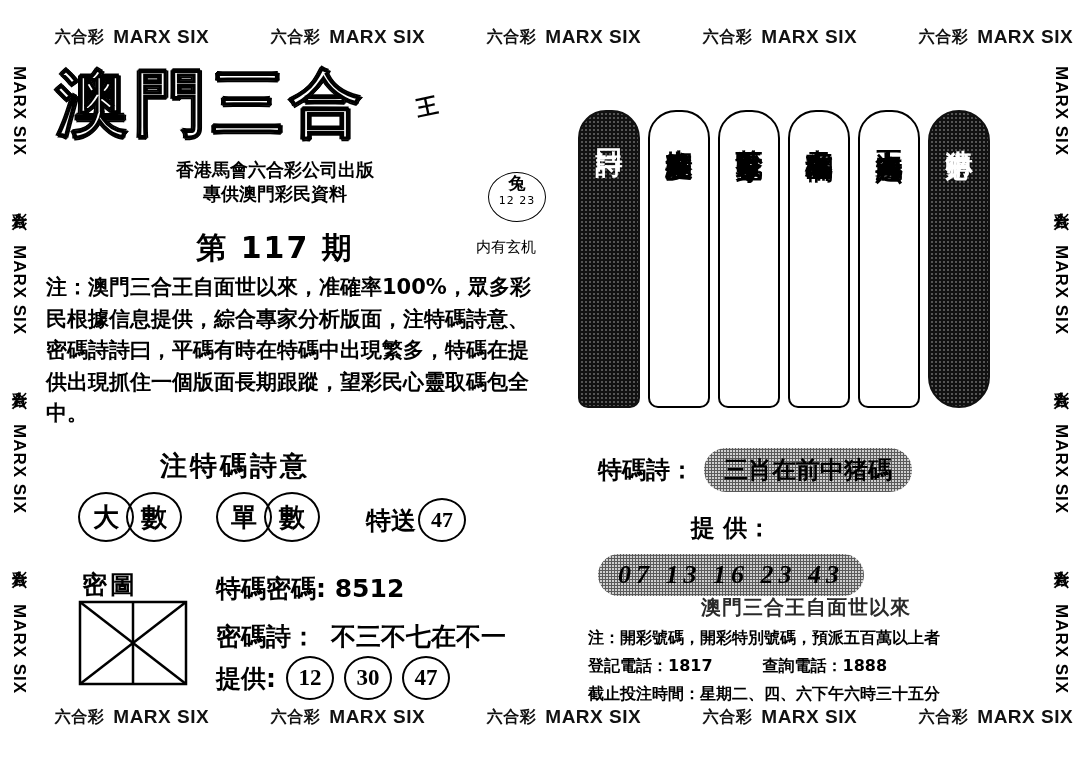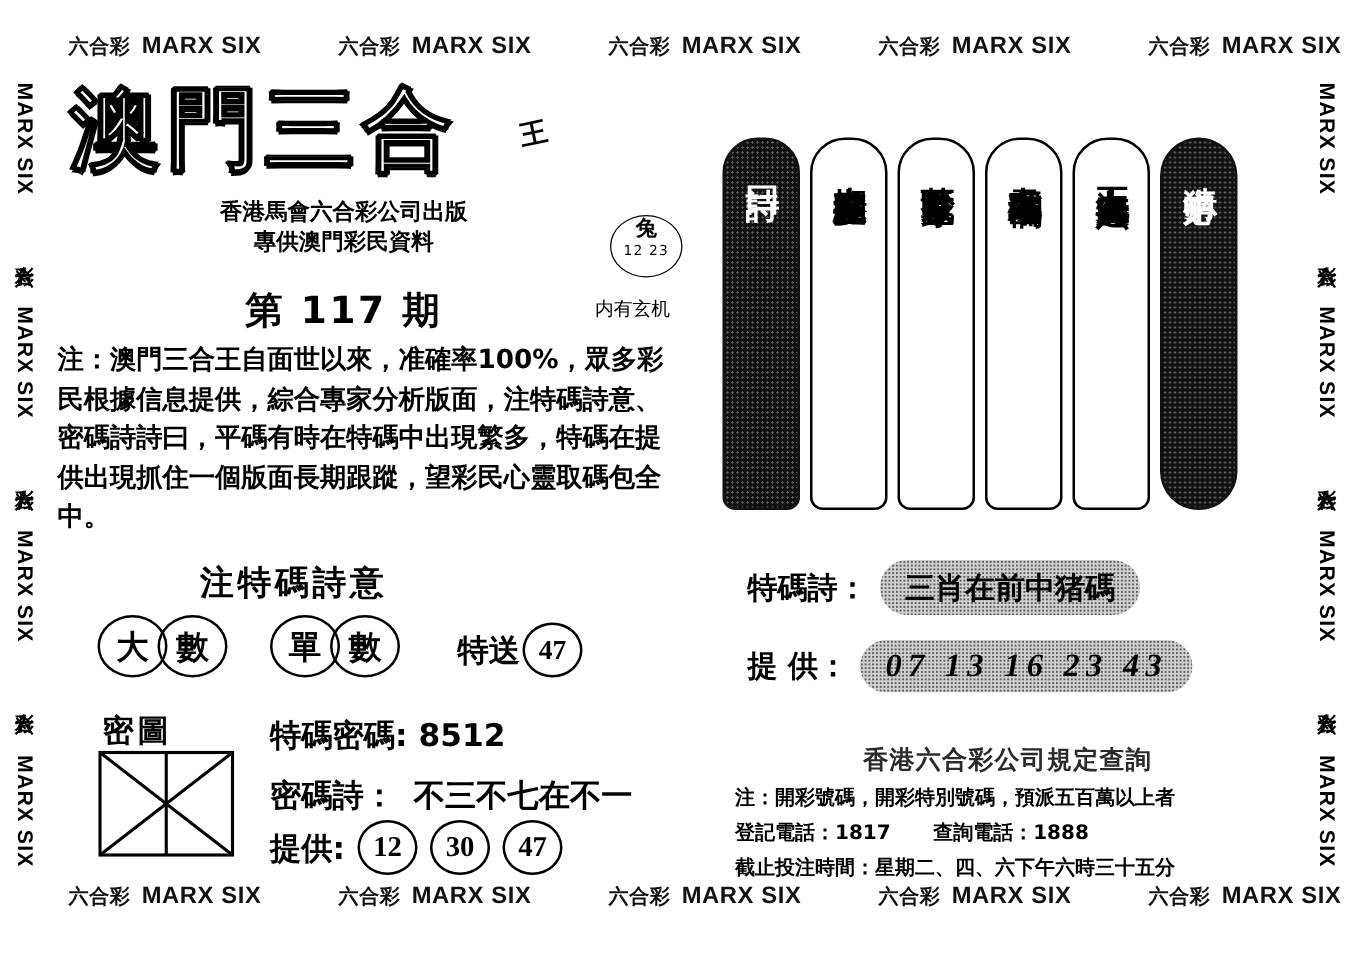--- a/index.html
+++ b/index.html
@@ -149,36 +149,36 @@
   .shade{
     background:#cfcfcf;
     background-image:radial-gradient(#5a5a5a 1.1px,transparent 1.1px);
     background-size:3px 3px;
     border-radius:26px;
     padding:6px 20px;
     display:inline-block;
   }
   .gong-row{
     position:absolute;left:598px;top:512px;display:flex;align-items:center;gap:10px;
-    font-family:"DejaVu Sans",sans-serif;font-size:24px;font-weight:bold;
+    font-family:"DejaVu Sans",sans-serif;font-size:24px;font-weight:bold;flex-direction:column;
   }
   .gong-row .nums{
     font-family:"Liberation Serif",serif;font-size:26px;letter-spacing:5px;font-style:italic;
   }
 
   .foot-head{
     position:absolute;left:596px;top:594px;width:420px;text-align:center;
     font-family:"DejaVu Sans",sans-serif;font-size:20px;font-weight:bold;
     color:#2a2a2a;letter-spacing:1px;
   }
   .foot-lines{
     position:absolute;left:588px;top:624px;width:476px;
     font-family:"DejaVu Sans",sans-serif;font-size:16px;font-weight:bold;line-height:1.75;
   }
-  .foot-lines .spread{display:flex;justify-content:flex-start;gap:34px;align-items:flex-end;}
+  .foot-lines .spread{display:flex;justify-content:flex-start;gap:50px;align-items:flex-end;}
 </style>
 </head>
 <body>
 
 <div class="page">
 
   <div class="wm wm-top">
     <div class="wm-unit">
       <span class="wm-cn">六合彩</span>
       <span>MARX SIX</span>
@@ -327,21 +327,21 @@
   <div class="tema-row">
     <span>特碼詩：</span>
     <span class="shade">三肖在前中猪碼</span>
   </div>
 
   <div class="gong-row">
     <span>提   供：</span>
     <span class="shade nums">07  13  16  23  43</span>
   </div>
 
-  <div class="foot-head">香港六合彩公司規定查詢</div>
+  <div class="foot-head">澳門三合王自面世以來</div>
   <div class="foot-lines">
     <div>注：開彩號碼，開彩特別號碼，預派五百萬以上者</div>
     <div class="spread">
       <span>登記電話：1817</span>
       <span>查詢電話：1888</span>
     </div>
     <div>截止投注時間：星期二、四、六下午六時三十五分</div>
   </div>
 
 </div>

